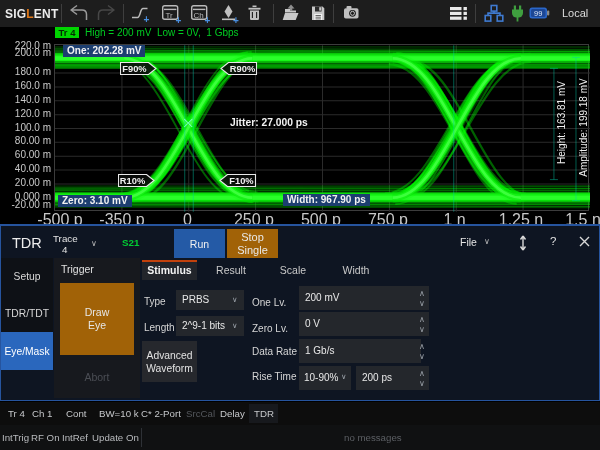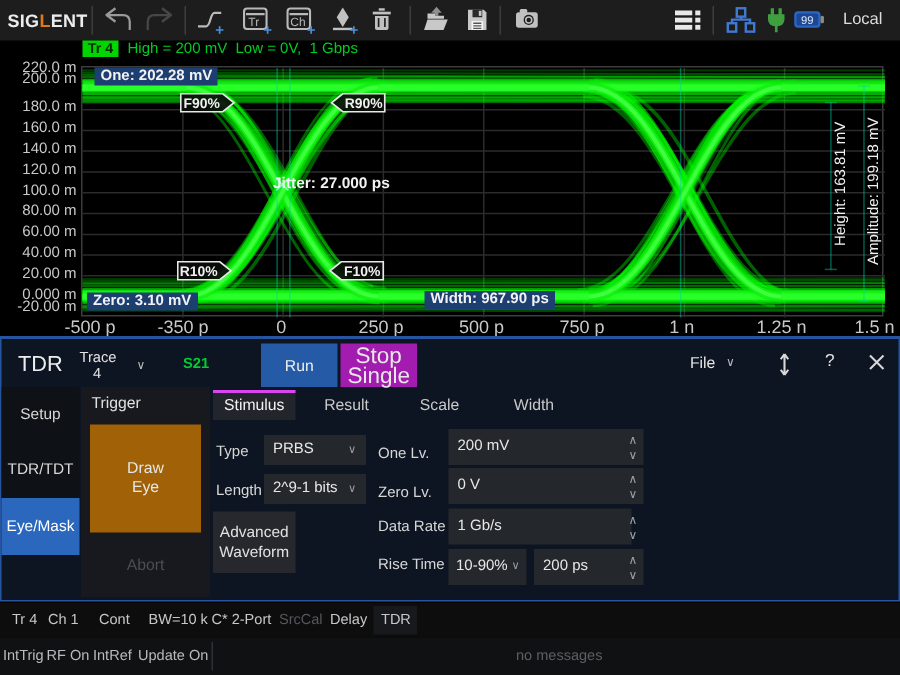--- a/index.html
+++ b/index.html
@@ -4,54 +4,54 @@
 html,body { width:600px; height:450px; background:#000; overflow:hidden;
   font-family:"Liberation Sans", sans-serif; }
 #root { position:relative; width:600px; height:450px; background:#000; }
 #toolbar { position:absolute; left:0; top:0; width:600px; height:27px; background:#1d1d1d; }
 #logo { position:absolute; left:5px; top:7px; font-size:12px; font-weight:bold;
   color:#ececec; letter-spacing:0.2px; }
 #logo b { color:#e07818; font-weight:bold; }
 #local { position:absolute; left:562px; top:7px; font-size:11px; color:#dcdcdc; }
 .yl { position:absolute; left:0; width:51px; text-align:right; font-size:10px;
   color:#c9c9c9; height:11px; line-height:11px; }
-.xl { position:absolute; top:211px; width:60px; text-align:center; font-size:12px;
+.xl { position:absolute; top:211px; width:60px; text-align:center; font-size:16px;
   color:#c9c9c9; }
 #plot { position:absolute; left:54px; top:44px; width:535px; height:167px;
   background:#000; border:1px solid #3c3c3c; }
 #trbadge { position:absolute; left:55px; top:27px; width:24px; height:11px;
   background:#00d500; color:#022b02; font-size:9.5px; font-weight:bold;
   text-align:center; line-height:11px; }
 #hilo { position:absolute; left:85px; top:27px; font-size:10px; color:#00cd22;
   height:11px; line-height:11.5px; }
 .meas { position:absolute; background:#1c3e70; color:#f2f2f2; font-size:10px;
   font-weight:bold; line-height:12px; padding:0 4px; white-space:nowrap; }
 .vt { position:absolute; color:#f0f0f0; font-size:10px; white-space:nowrap;
   transform:rotate(-90deg); transform-origin:center; }
-#jitter { position:absolute; left:182px; top:117px; font-size:10.3px; color:#f2f2f2;
-  font-weight:bold; }
+#jitter { position:absolute; left:197px; top:117px; font-size:10.3px; color:#f2f2f2;
+  font-weight:bold;padding-left:33px; }
 #panel { position:absolute; left:0; top:224px; width:600px; height:177px;
   background:#0e1522; border:1px solid #26549e; border-top:2px solid #26549e; }
 #panel .hdr { position:absolute; font-size:10.5px; color:#e4e4e4; }
 #tdrtitle { position:absolute; left:11px; top:9px; font-size:14.5px; color:#ededed; }
 .sbtn { position:absolute; left:0; width:52px; color:#d8d8d8;
   font-size:10.3px; display:flex; align-items:center; justify-content:center;
   background:#0e1116; }
 #trigger { position:absolute; left:53px; top:32px; width:86px; height:140px;
   background:#17191e; }
 #trigger .cap { position:absolute; left:7px; top:5px; font-size:10.5px; color:#e0e0e0; }
 #draweye { position:absolute; left:6px; top:25px; width:74px; height:72px;
   background:#a16207; color:#e6e6e6; font-size:10.5px; display:flex; align-items:center;
   justify-content:center; text-align:center; line-height:13px; }
 #abort { position:absolute; left:6px; top:104px; width:74px; height:30px;
   color:#4b4e55; font-size:10.5px; display:flex; align-items:center; justify-content:center; }
 .tab { position:absolute; top:34px; height:20px; font-size:10.5px; color:#c9c9c9;
   line-height:20px; text-align:center; }
-#tabactive { background:#22252b; color:#f2f2f2; font-weight:normal;
-  border-top:2px solid #d946ef; line-height:17px; }
+#tabactive { background:#22252b; color:#f2f2f2; font-weight:bold;
+  border-top:2px solid #c2410c; line-height:17px; }
 .lbl { position:absolute; font-size:10px; color:#d6d6d6; white-space:nowrap; }
 .box { position:absolute; background:#24272c; color:#e8e8e8; font-size:10px;
   padding-left:6px; white-space:nowrap; }
 .dd { position:absolute; color:#9aa0a8; font-size:7.5px; }
 .spin { position:absolute; color:#9aa0a8; font-size:8px; line-height:9.5px;
   text-align:center; width:14px; }
 .btn2 { position:absolute; background:#26282d; color:#e2e2e2; font-size:10.3px;
   display:flex; align-items:center; justify-content:center; text-align:center;
   line-height:13px; }
 #bar1 { position:absolute; left:0; top:402px; width:600px; height:23px; background:#0d0d0d; }
@@ -400,22 +400,22 @@
   <div class="vt" style="left:523px;top:122px;width:120px;text-align:center">Amplitude: 199.18 mV</div>
 
   <div id="panel">
     <div id="tdrtitle">TDR</div>
     <div class="hdr" style="left:52px;top:7px;font-size:9.8px">Trace</div>
     <div class="hdr" style="left:61px;top:18px;font-size:9.8px">4</div>
     <div class="hdr" style="left:90px;top:13px;color:#bbb;font-size:8px">∨</div>
     <div class="hdr" style="left:121px;top:11px;color:#00cc33;font-weight:bold;font-size:9.8px">S21</div>
     <div style="position:absolute;left:173px;top:3px;width:51px;height:29px;background:#245aa6;
       color:#f0f0f0;font-size:10.5px;display:flex;align-items:center;justify-content:center">Run</div>
-    <div style="position:absolute;left:226px;top:3px;width:51px;height:29px;background:#a21caf;
-      color:#e8e8e8;font-size:15px;display:flex;align-items:center;justify-content:center;
+    <div style="position:absolute;left:226px;top:3px;width:51px;height:29px;background:#a16207;
+      color:#e8e8e8;font-size:11px;display:flex;align-items:center;justify-content:center;
       text-align:center;line-height:13px">Stop<br>Single</div>
     <div class="hdr" style="left:459px;top:10px">File</div>
     <div class="hdr" style="left:483px;top:11px;color:#bbb;font-size:8px">∨</div>
     <svg width="12" height="18" style="position:absolute;left:516px;top:8px">
         <path d="M6,2 L6,16 M6,2 L3.5,5.5 M6,2 L8.5,5.5 M6,16 L3.5,12.5 M6,16 L8.5,12.5" stroke="#d8d8d8" stroke-width="1.4" fill="none"></path>
       </svg>
     <div class="hdr" style="left:549px;top:9px;font-size:11.5px">?</div>
     <svg width="14" height="14" style="position:absolute;left:577px;top:9px">
         <path d="M2,2 L11,11 M11,2 L2,11" stroke="#d8d8d8" stroke-width="1.4"></path>
       </svg>

